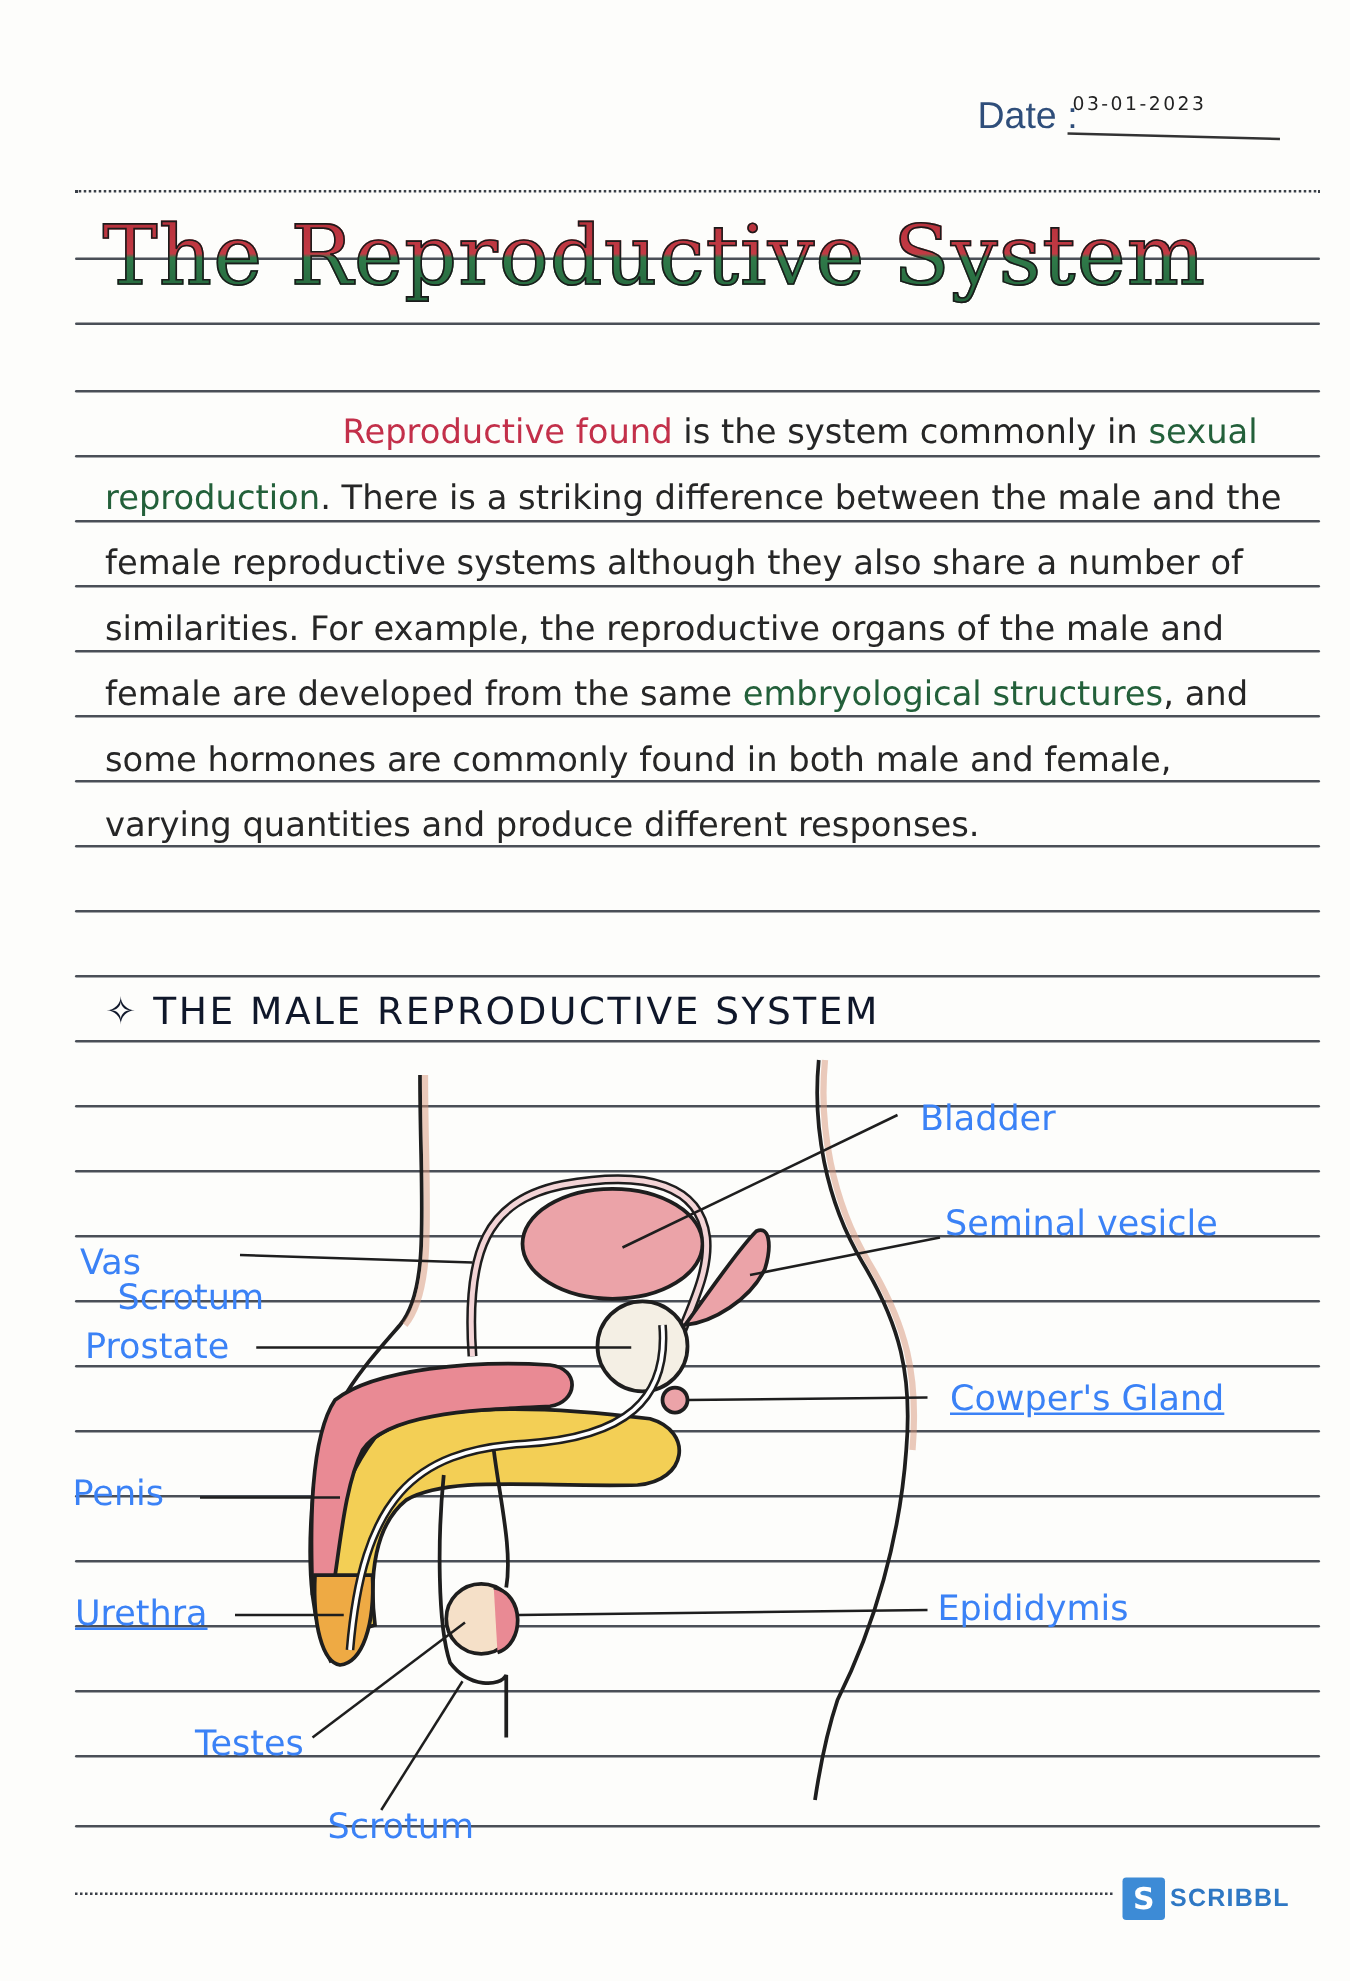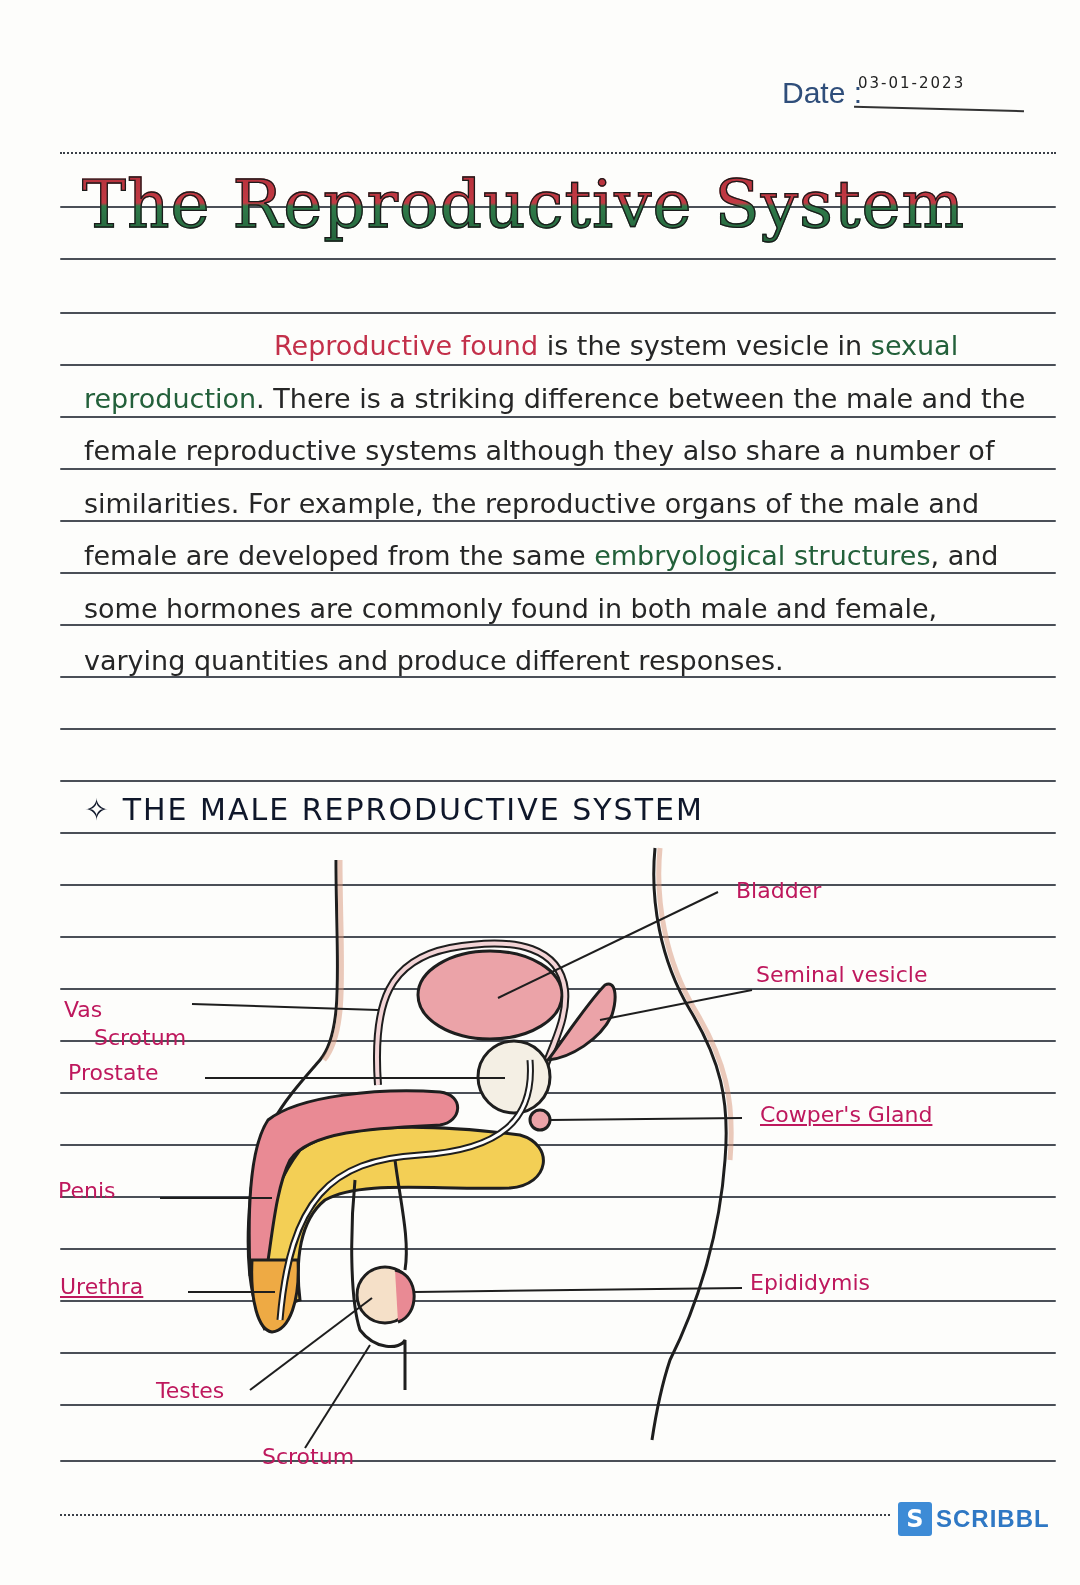--- a/index.html
+++ b/index.html
@@ -9,24 +9,24 @@
   .dotted { position:absolute; left:60px; right:24px; height:0; border-top:2px dotted #3a3f47; }
   .date { position:absolute; top:76px; left:782px; font-family:"Liberation Sans", sans-serif; font-size:30px; color:#2f4e7a; }
   .date-val { position:absolute; top:74px; left:858px; font-family:"DejaVu Sans", sans-serif; font-size:15px; color:#222; letter-spacing:2px; }
   .date-line { position:absolute; top:108px; left:854px; width:170px; height:2px; background:#333; transform:rotate(1.5deg); }
   .title { position:absolute; top:166px; left:82px; font-family:"DejaVu Serif", serif; font-size:66px; color:#1a1a1a; letter-spacing:1px;
            background:linear-gradient(180deg,#b42f3a 0%,#c23a44 48%,#2f7a49 52%,#24633b 100%); -webkit-background-clip:text; background-clip:text; -webkit-text-fill-color:transparent; -webkit-text-stroke:1.3px #1b1b1b; }
   .para { position:absolute; left:84px; width:960px; font-family:"DejaVu Sans", sans-serif; font-size:27px; line-height:52.5px; color:#262626; }
   .red { color:#c3304a; }
   .green { color:#23603a; }
   .heading { position:absolute; top:792px; left:84px; font-family:"DejaVu Sans", sans-serif; font-size:30px; letter-spacing:2px; color:#0f172a; }
-  .lbl { position:absolute; font-family:"DejaVu Sans", sans-serif; font-size:22px; color:#be185d; }
+  .lbl { position:absolute; font-family:"DejaVu Sans", sans-serif; font-size:28px; color:#3b82f6; }
   .logo { position:absolute; top:1502px; left:898px; display:flex; align-items:center; gap:4px; }
   .logo-box { width:34px; height:34px; background:#3d8bd6; border-radius:3px; color:#fff; font-size:24px; display:flex; align-items:center; justify-content:center; font-weight:bold; }
-  .logo-text { font-family:"Liberation Sans", sans-serif; font-size:24px; color:#2f78c4; letter-spacing:1px; font-weight:bold; }
+  .logo-text { font-family:"Liberation Sans", sans-serif; font-size:20px; color:#2f78c4; letter-spacing:1px; font-weight:bold; }
   svg.diagram { position:absolute; left:0; top:0; }
 </style>
 </head>
 <body>
 
 <div class="dotted" style="top:152px"></div>
 <div class="rule" style="top:206px"></div>
 <div class="rule" style="top:258px"></div>
 <div class="rule" style="top:312px"></div>
 <div class="rule" style="top:364px"></div>
@@ -53,21 +53,21 @@
 <div class="rule" style="top:1460px"></div>
 <div class="dotted" style="top:1514px; right:190px"></div>
 
 <span class="date">Date :</span>
 <span class="date-val">03-01-2023</span>
 <div class="date-line"></div>
 
 <div class="title">The Reproductive System</div>
 
 <div class="para" style="top:320px; text-indent:190px;">
-  <span class="red">Reproductive found</span><span> is the system vesicle in</span>
+  <span class="red">Reproductive found</span><span> is the system commonly in</span>
   <span class="green">sexual reproduction</span><span>. There is a striking difference between the male and the female reproductive systems although they also share a number of similarities. For example, the reproductive organs of the male and female are developed from the same </span><span class="green">embryological structures</span><span>, and some hormones are commonly found in both male and female, varying quantities and produce different responses.</span>
 </div>
 
 <div class="heading">
   <span>✧</span>
   <span>THE MALE REPRODUCTIVE SYSTEM</span>
 </div>
 
 <svg class="diagram" width="1080" height="1585">
 

